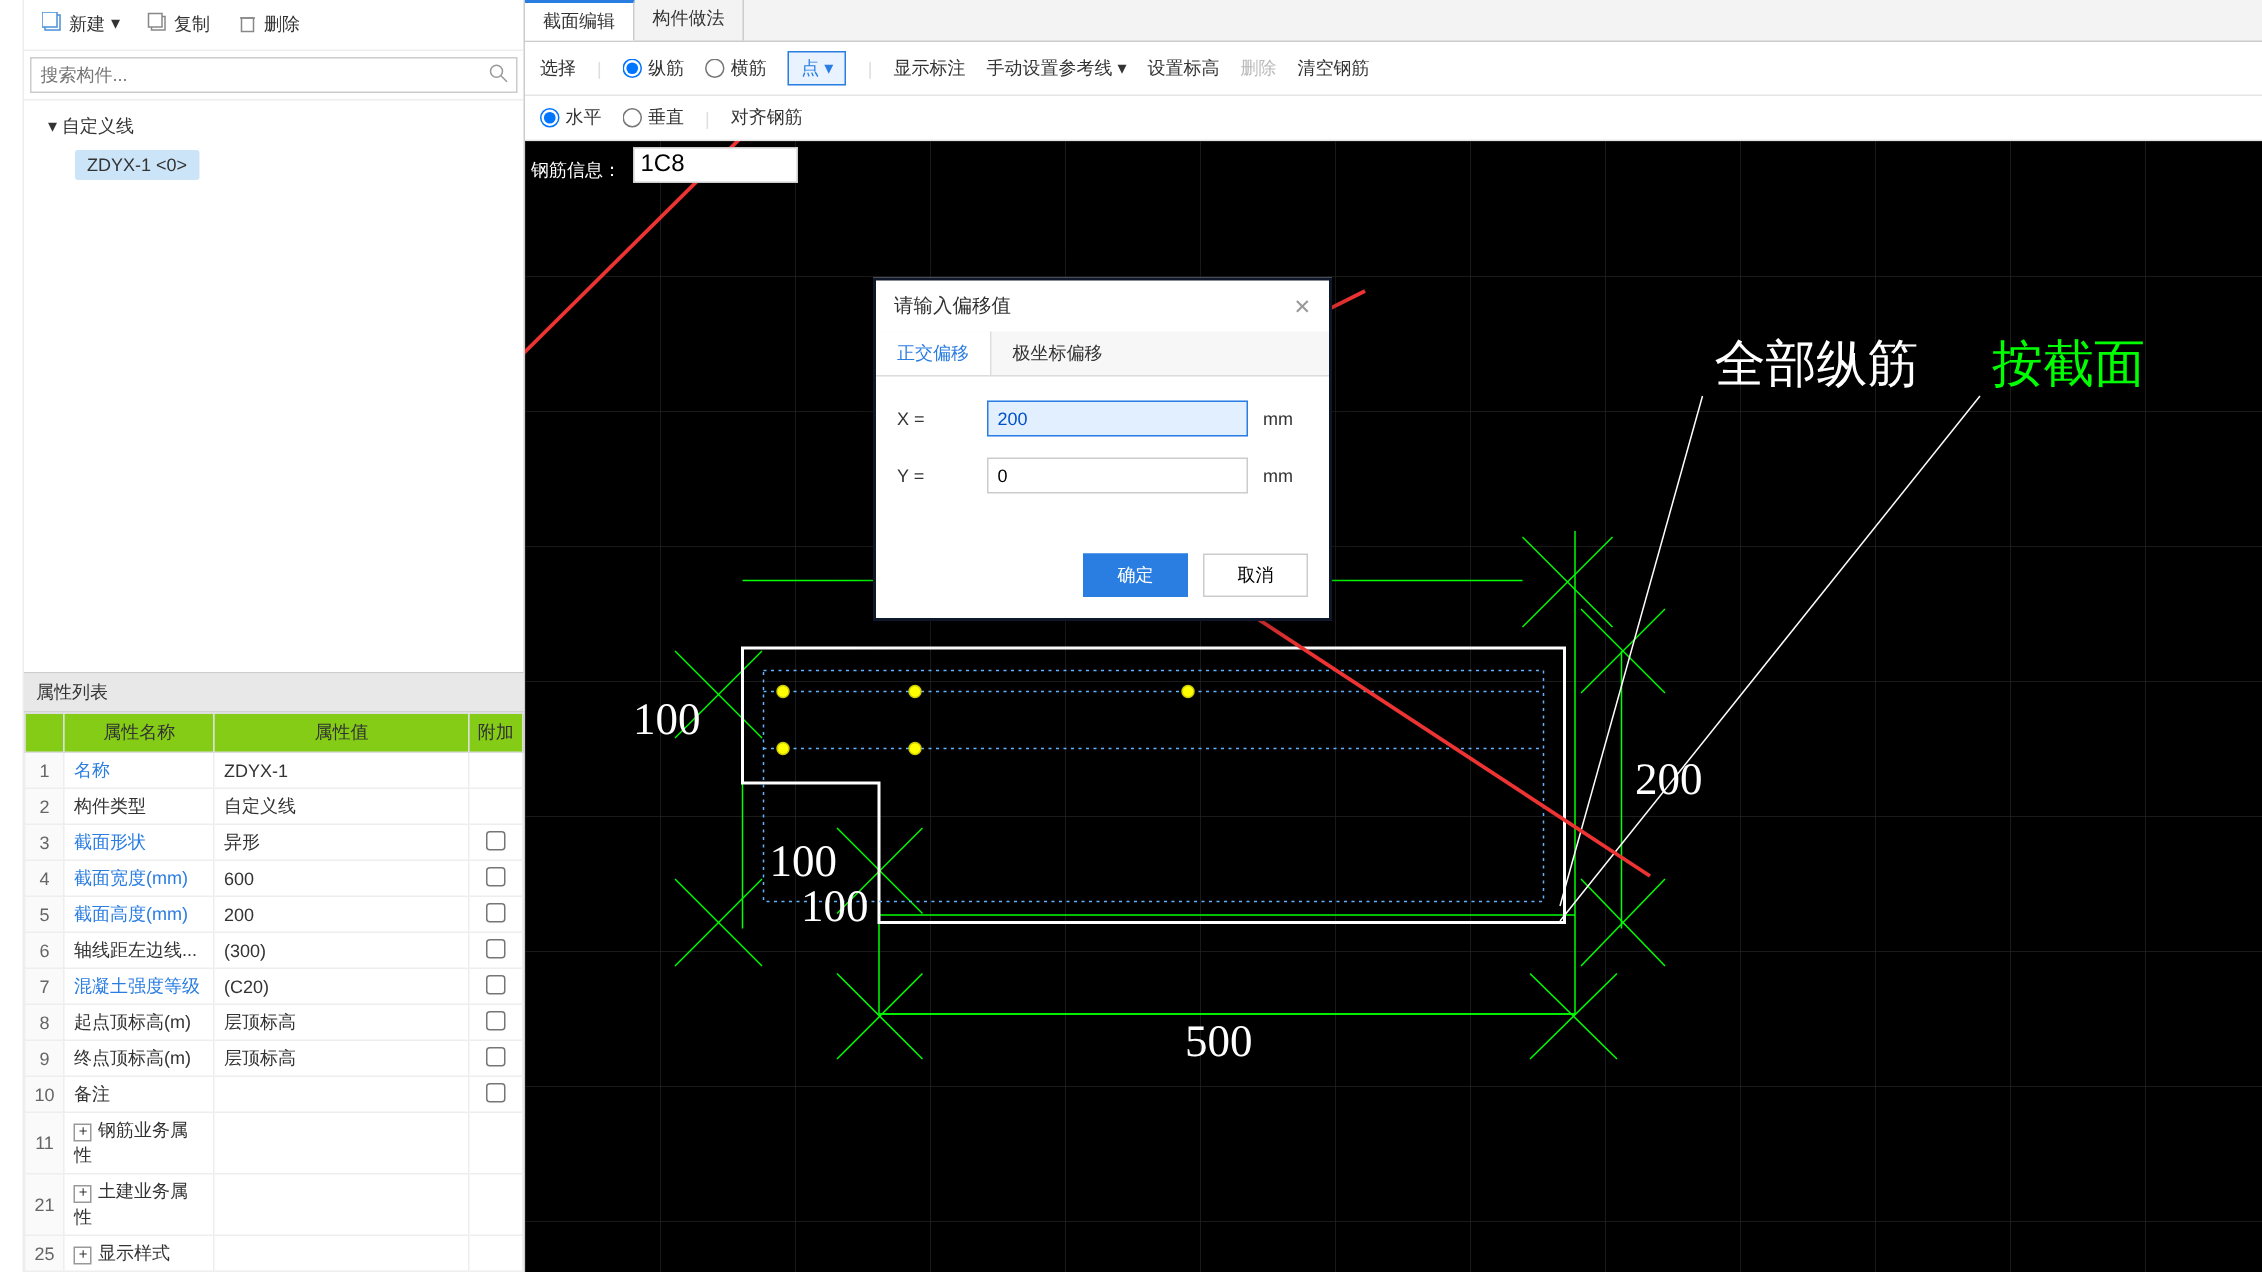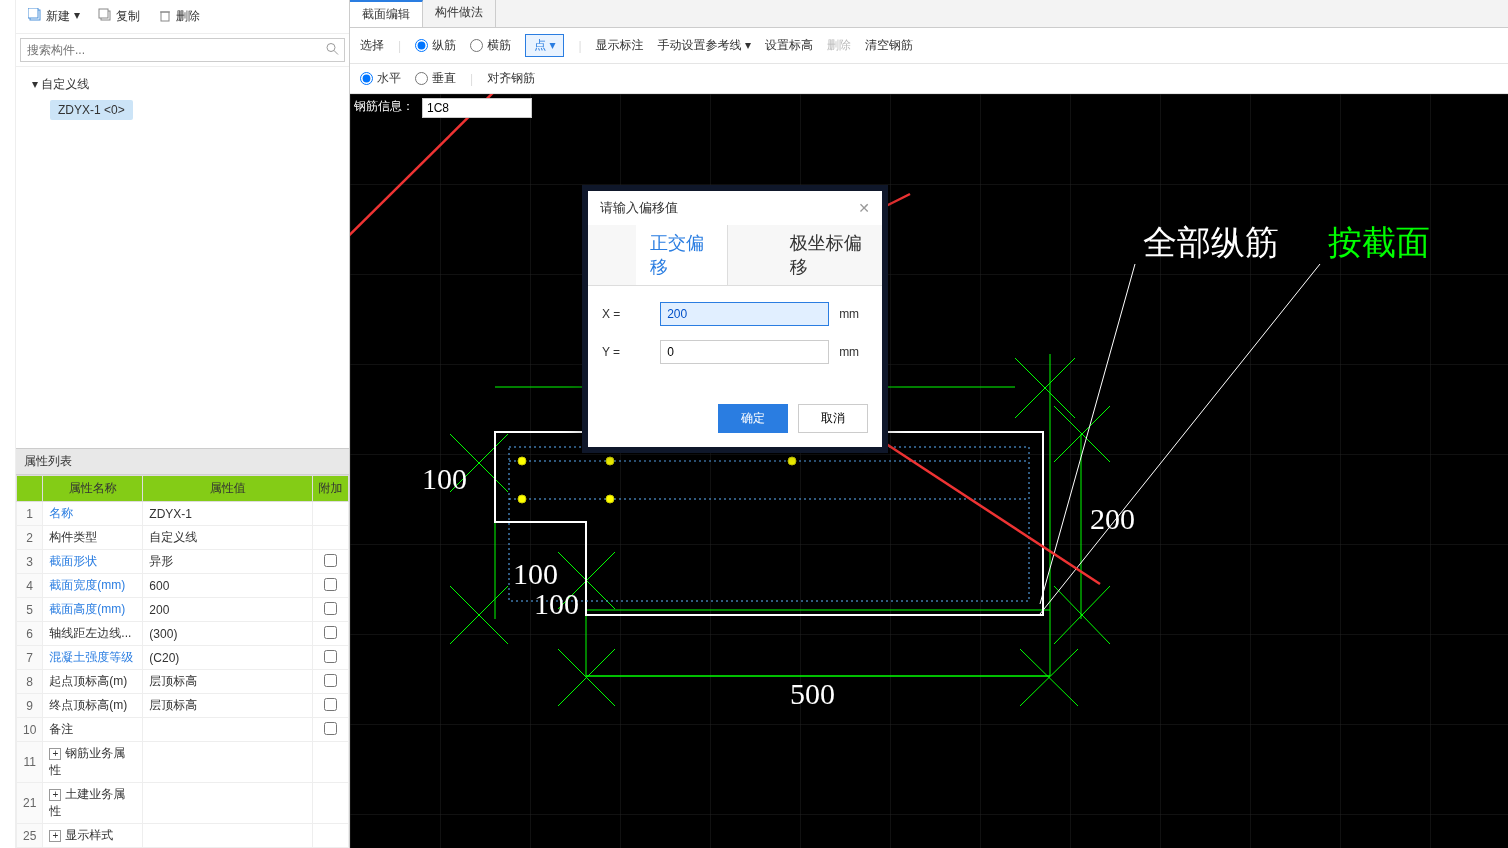--- a/index.html
+++ b/index.html
@@ -34,32 +34,32 @@
   
   .right-panel { flex: 1; display: flex; flex-direction: column; }
   .tabs-row { display: flex; background: #f3f3f3; border-bottom: 1px solid #ccc; }
   .tab { padding: 4px 12px; border-right: 1px solid #ccc; cursor: pointer; font-size: 12px; }
   .tab.active { background: #fff; border-top: 2px solid #2a7de1; color: #333; }
   .tool-row2 { padding: 6px 10px; display: flex; align-items: center; gap: 14px; border-bottom: 1px solid #e5e5e5; font-size: 12px; }
   .tool-row2 .sep { color: #ddd; }
   .rb { display: inline-flex; align-items: center; gap: 4px; }
   .point-btn { padding: 2px 8px; border: 1px solid #2a7de1; background: #e9f3ff; color: #2a7de1; cursor: pointer; }
   .ghost { color: #bbb; }
-  .info-bar { padding: 6px 10px; display: flex; align-items: flex-start; gap: 8px; position: absolute; top: 92px; left: 344px; z-index: 5; color: #fff; font-size: 12px; }
-  .info-bar select, .info-bar .combo { padding: 2px 4px; font-size: 12px; width: 110px; background: #fff; border: 1px solid #ccc; }
+  .info-bar { padding: 6px 10px; display: flex; align-items: flex-end; gap: 8px; position: absolute; top: 92px; left: 344px; z-index: 5; color: #fff; font-size: 12px; }
+  .info-bar select, .info-bar .combo { padding: 2px 4px; font-size: 16px; width: 110px; background: #fff; border: 1px solid #ccc; }
   
   
   .canvas-wrap { flex: 1; background: #000; position: relative; }
   
   
-  .dialog { position: absolute; left: 582px; top: 185px; width: 306px; background: #fff; border: 6px solid #0f172a; box-shadow: 0 4px 20px rgba(0,0,0,.3); z-index: 10; }
+  .dialog { position: absolute; left: 582px; top: 185px; width: 306px; background: #fff; border: 2px solid #0f172a; box-shadow: 0 4px 20px rgba(0,0,0,.3); z-index: 10; }
   .dlg-title { padding: 8px 12px; font-size: 13px; display: flex; justify-content: space-between; align-items: center; }
   .dlg-close { cursor: pointer; color: #999; font-size: 14px; }
   .dlg-tabs { display: flex; border-bottom: 1px solid #ddd; background: #f7f7f7; }
-  .dlg-tab { padding: 6px 14px; font-size: 18px; cursor: pointer; margin-left: 48px; }
+  .dlg-tab { padding: 6px 14px; font-size: 12px; cursor: pointer; }
   .dlg-tab.active { background: #fff; color: #2a7de1; border-right: 1px solid #ddd; }
   .dlg-body { padding: 16px 14px; }
   .dlg-row { display: flex; align-items: center; margin-bottom: 14px; gap: 10px; }
   .dlg-row label { width: 50px; }
   .dlg-row input { flex: 1; padding: 4px 6px; border: 1px solid #ccc; font-size: 12px; }
   .dlg-row input.sel { border: 1px solid #2a7de1; background: #e1efff; color: #0050c8; }
   .dlg-row .unit { width: 30px; }
   .dlg-foot { padding: 10px 14px 14px; display: flex; justify-content: flex-end; gap: 10px; }
   .btn { padding: 5px 22px; font-size: 12px; border: 1px solid #ccc; background: #fff; cursor: pointer; }
   .btn.primary { background: #2a7de1; color: #fff; border-color: #2a7de1; margin-left: 28px; }

